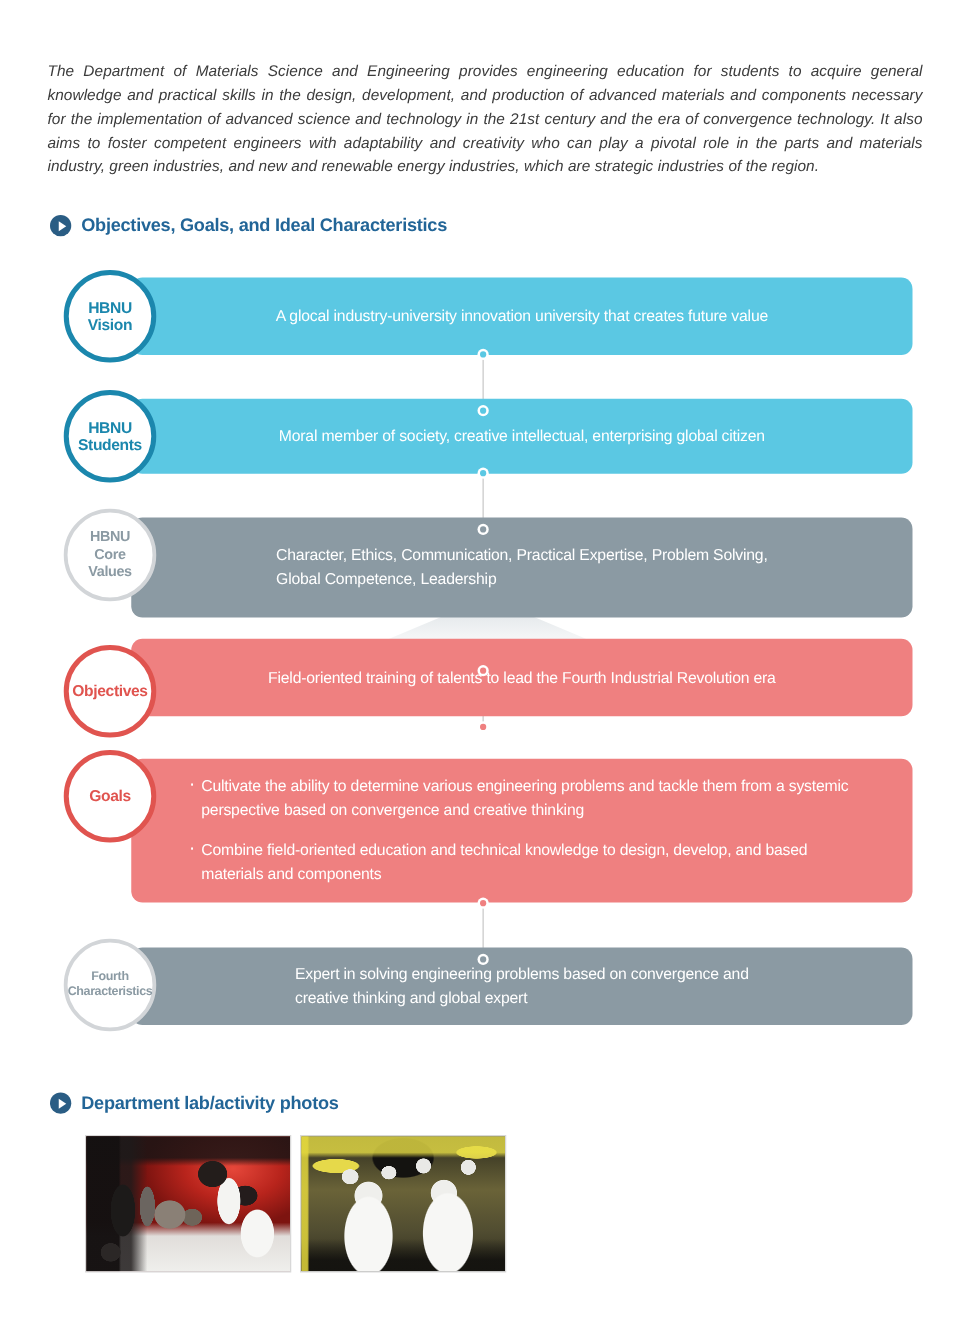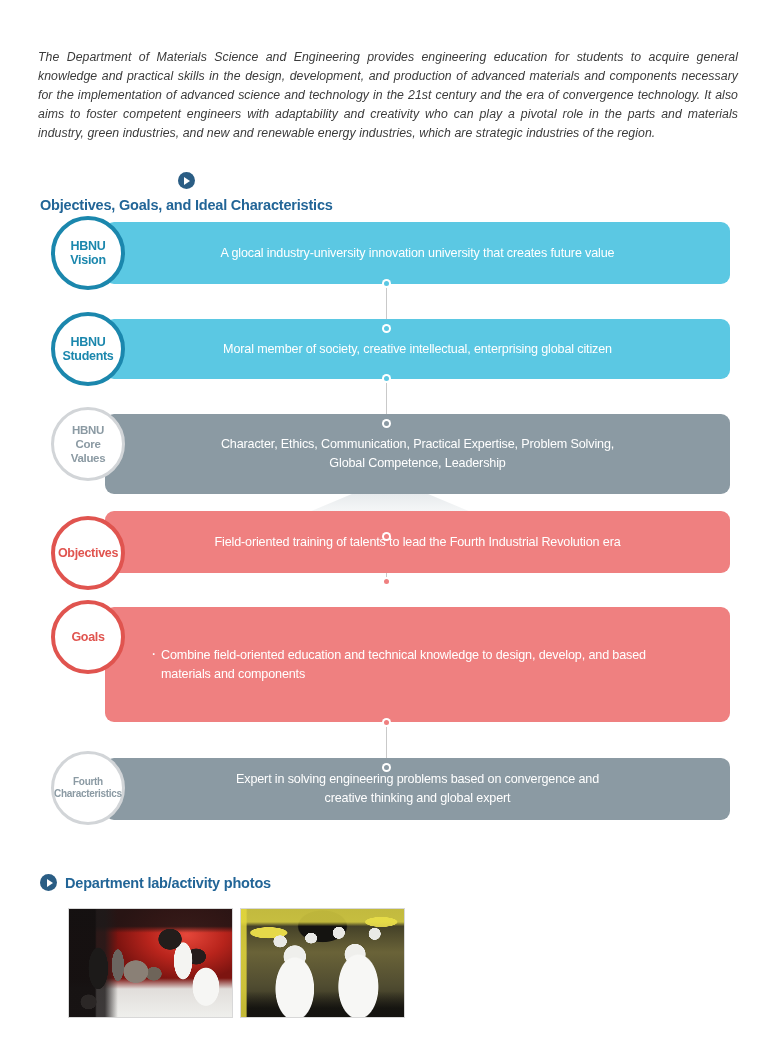--- a/index.html
+++ b/index.html
@@ -52,21 +52,21 @@
     border-bottom: 4px solid transparent;
     margin-left: 2px;
   }
   .section-head .head-text {
     font-size: 14.5px;
     font-weight: bold;
     color: #226597;
     letter-spacing: -0.2px;
     white-space: nowrap;
   }
-  #head-objectives { left: 40px; top: 172px; flex-direction: column; }
+  #head-objectives { left: 40px; top: 172px; }
   #head-photos     { left: 40px; top: 874px; justify-content: center; }
 
   
   .diagram {
     position: absolute;
     left: 0;
     top: 205px;
     width: 779px;
     height: 645px;
   }
@@ -127,21 +127,21 @@
     border-radius: 9px;
     display: flex;
     align-items: center;
     justify-content: center;
     z-index: 2;
   }
   .bar-text {
     color: #ffffff;
     font-size: 12.6px;
     line-height: 19px;
-    text-align: center;
+    text-align: left;
     letter-spacing: -0.15px;
     padding: 0 60px;
   }
   .bar.cyan { background: #5bc8e3; }
   .bar.gray { background: #8b9aa3; }
   .bar.red  { background: #ef8080; }
 
   .badge {
     position: absolute;
     left: 51px;
@@ -349,20 +349,21 @@
       <span class="bar-text">Field-oriented training of talents to lead the Fourth Industrial Revolution era</span>
     </div>
     <div class="badge red" style="top:311px;">
       <span class="lbl">Objectives</span>
     </div>
   </div>
 
   <div class="row">
     <div class="bar red" style="top:402px; height:115px;">
       <div class="goal-list">
+        <div class="goal-item">Cultivate the ability to determine various engineering problems and tackle them from a systemic perspective based on convergence and creative thinking</div>
         <div class="goal-item">Combine field-oriented education and technical knowledge to design, develop, and based materials and components</div>
       </div>
     </div>
     <div class="badge red" style="top:395px;">
       <span class="lbl">Goals</span>
     </div>
   </div>
 
   <div class="row">
     <div class="bar gray" style="top:553px; height:62px;">

